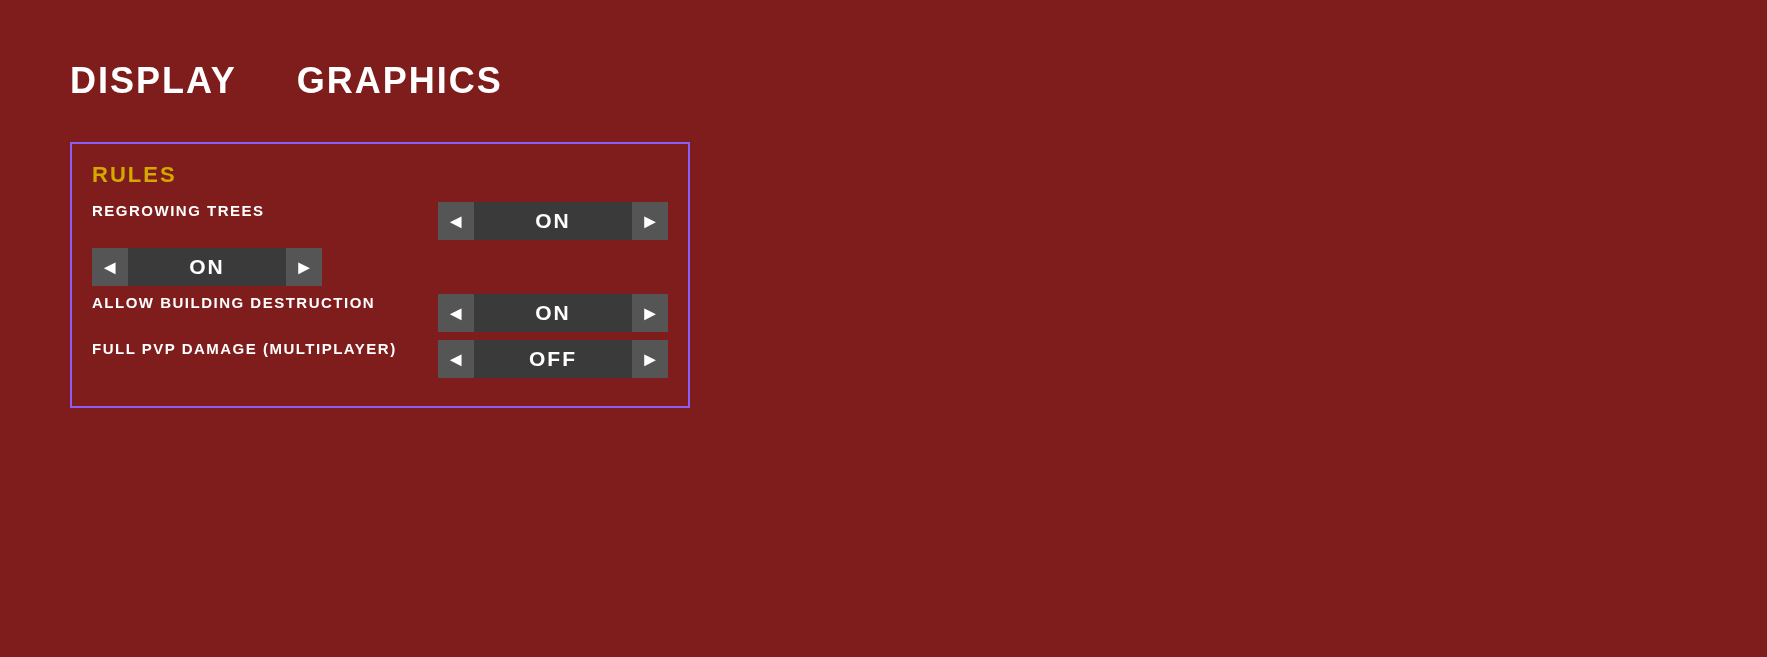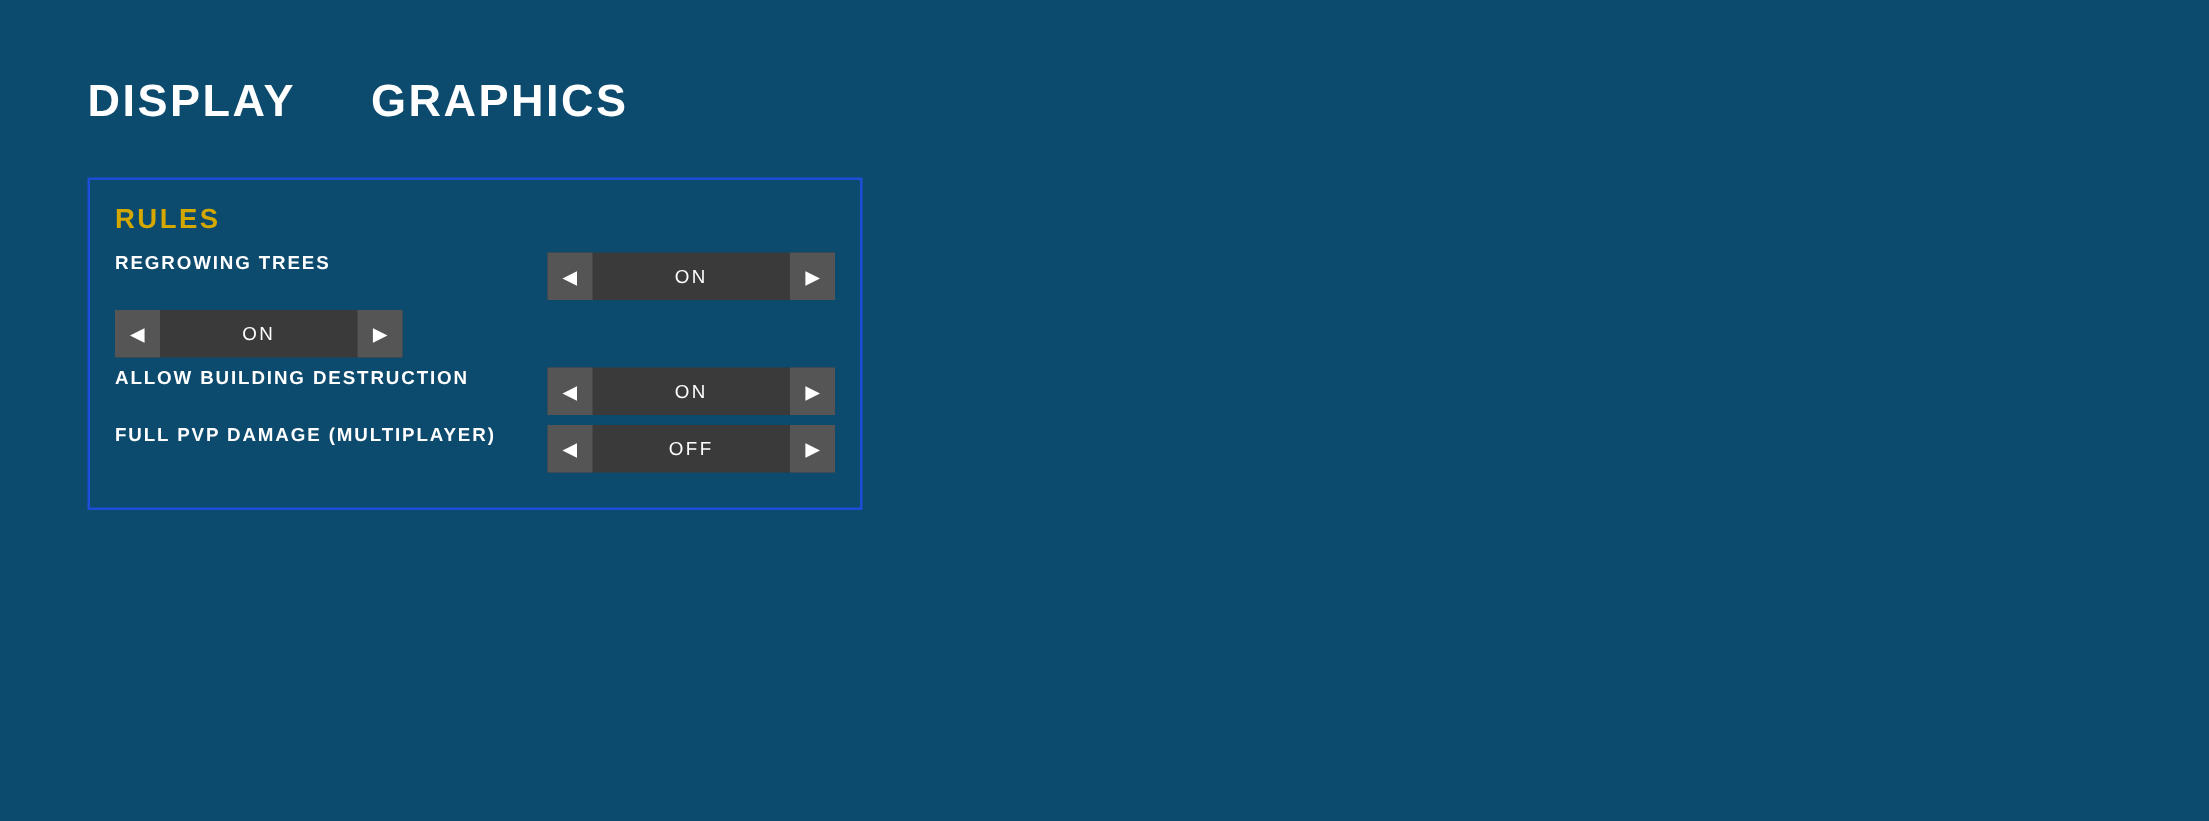--- a/index.html
+++ b/index.html
@@ -10,21 +10,21 @@
       font-family: 'Arial Black', Arial, sans-serif;
       font-weight: 900;
       width: 1767px;
       height: 657px;
       overflow: hidden;
     }
 
     .page-container {
       width: 1767px;
       height: 657px;
-      background: #0c4a6e;
+      background: #7f1d1d;
       display: flex;
       flex-direction: column;
       padding: 60px 70px 0 70px;
     }
 
     
     .nav-tabs {
       display: flex;
       flex-direction: row;
       align-items: center;
@@ -41,21 +41,21 @@
       color: #ffffff;
       white-space: nowrap;
     }
 
     .nav-tab.active {
       color: #d4a800;
     }
 
     
     .rules-panel {
-      border: 2px solid #1d4ed8;
+      border: 2px solid #8b5cf6;
       padding: 18px 20px 20px 20px;
       width: 620px;
       margin-top: 10px;
     }
 
     .rules-title {
       color: #d4a800;
       font-size: 22px;
       font-weight: 900;
       letter-spacing: 2px;
@@ -98,22 +98,22 @@
       display: flex;
       align-items: center;
       justify-content: center;
       cursor: pointer;
       flex-shrink: 0;
       color: #ffffff;
       font-size: 14px;
     }
 
     .setting-value {
-      font-size: 15px;
-      font-weight: 400;
+      font-size: 21px;
+      font-weight: 700;
       letter-spacing: 2px;
       color: #ffffff;
       text-align: center;
       flex: 1;
       text-transform: uppercase;
     }
   </style>
 </head>
 <body>
 

